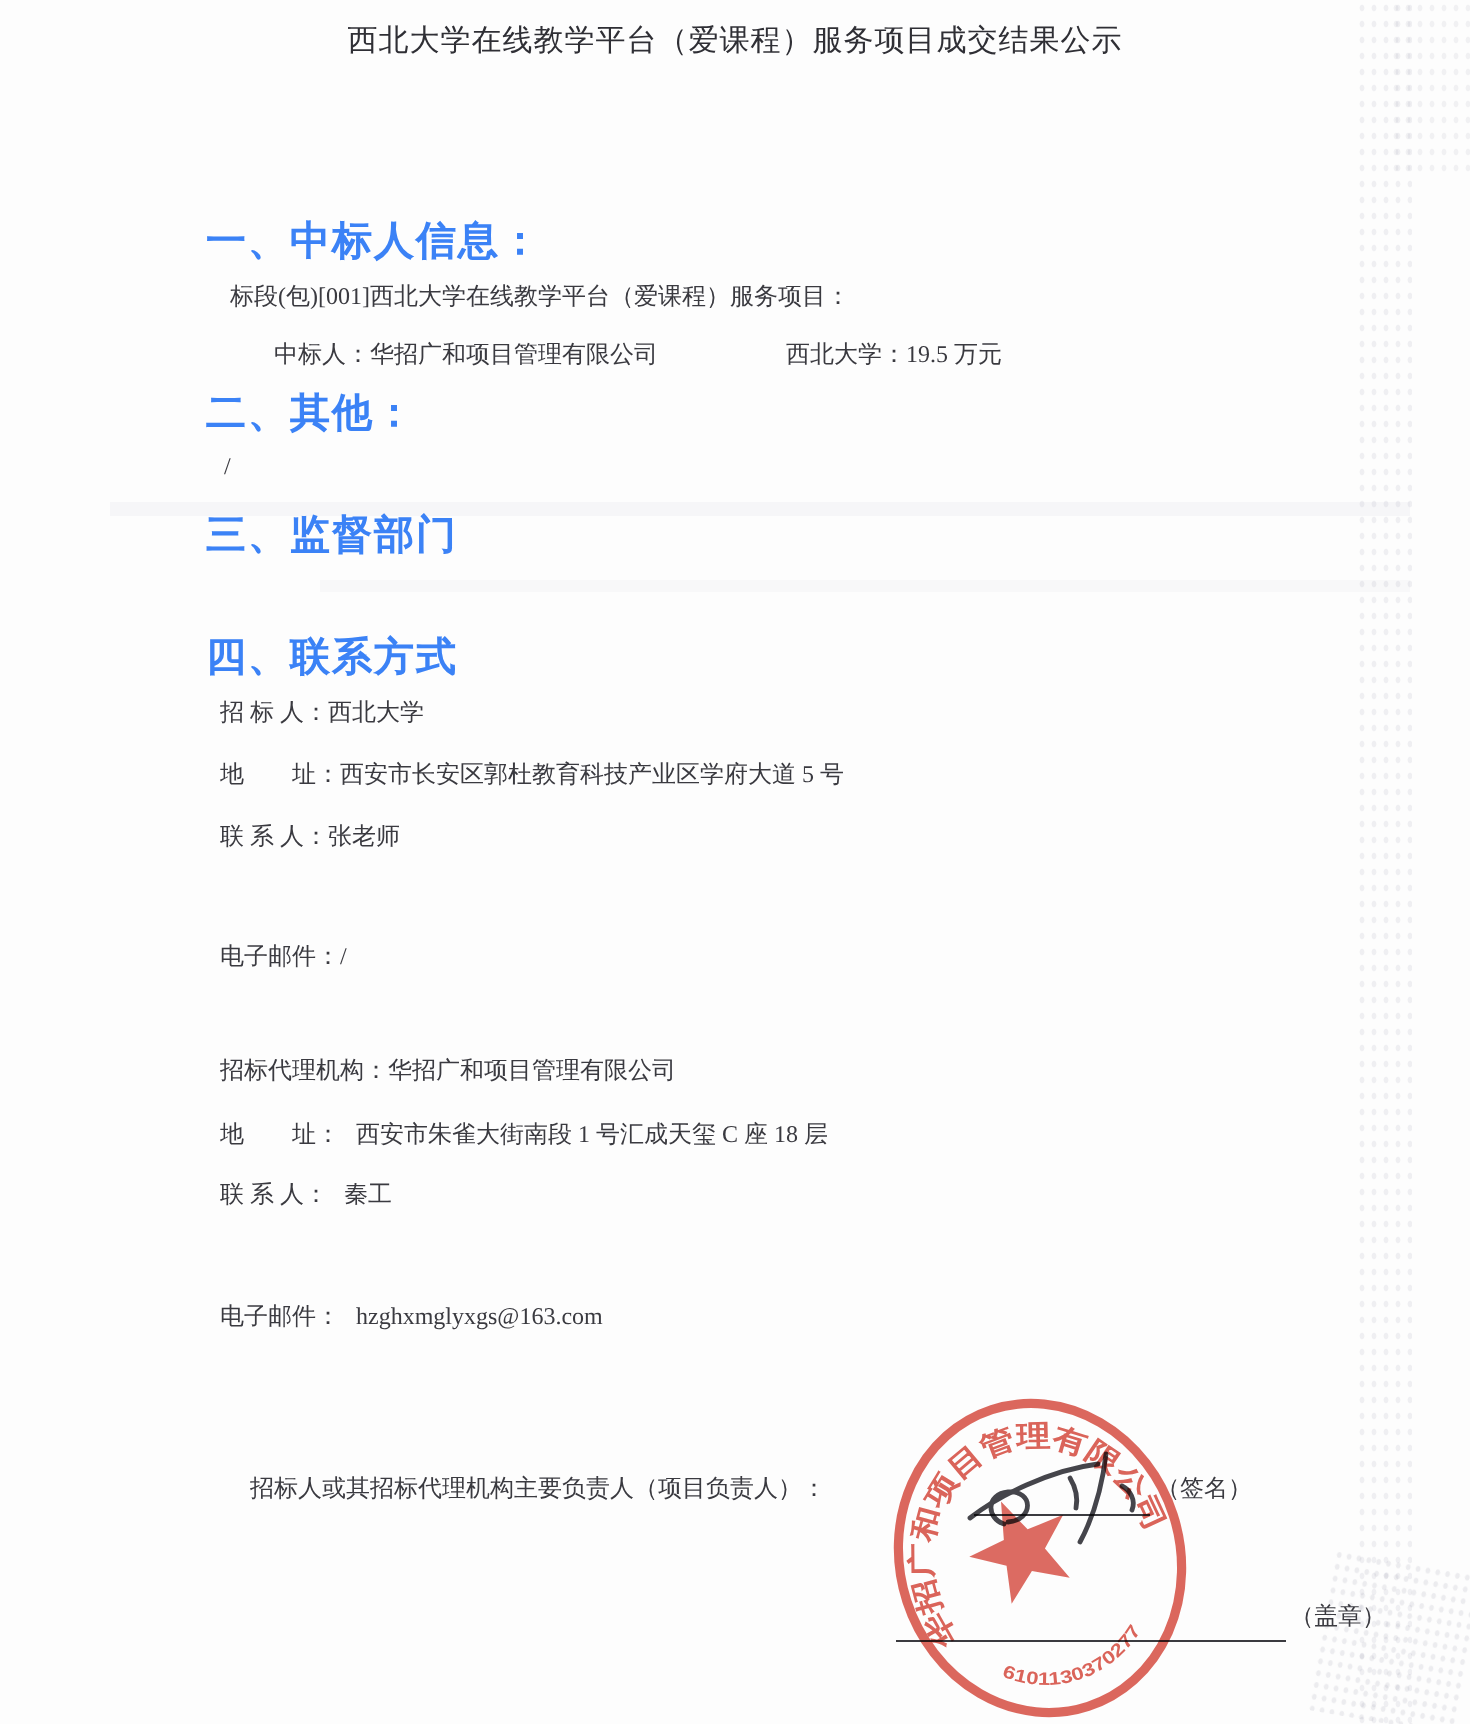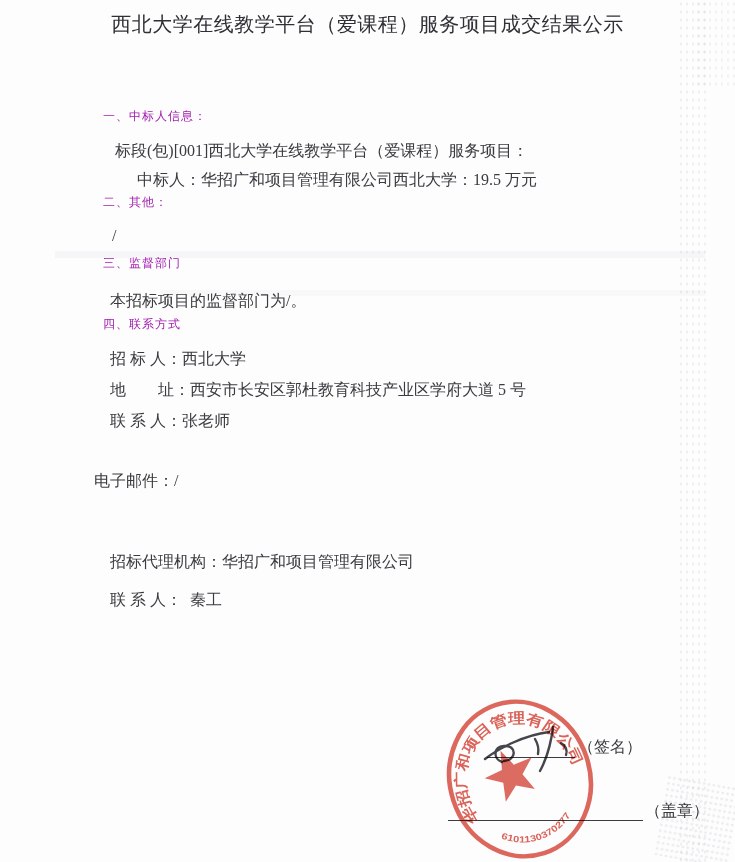--- a/index.html
+++ b/index.html
@@ -4,24 +4,24 @@
 <style>
   html,body{margin:0;padding:0;}
   body{
     width:735px;height:862px;position:relative;overflow:hidden;
     background:#fefefe;
     font-family:"Liberation Serif","DejaVu Serif",serif;
     color:#3a3a40;
   }
   .page{position:absolute;inset:0;background:#fdfdfd;}
   .t{position:absolute;white-space:nowrap;line-height:1.25;}
-  .title{left:0;width:735px;text-align:center;font-size:20px;letter-spacing:.5px;color:#2f2f35;}
+  .title{left:0;width:735px;text-align:center;font-size:15px;letter-spacing:.5px;color:#2f2f35;}
   .subtitle{left:0;width:652px;text-align:center;font-size:15px;color:#34343a;}
-  .heading{font-family:"Liberation Sans","DejaVu Sans",sans-serif;font-weight:400;font-size:12px;color:#a21caf;letter-spacing:1px;}
-  .body{font-size:16px;}
+  .heading{font-family:"Liberation Sans","DejaVu Sans",sans-serif;font-weight:700;font-size:20px;color:#3b82f6;letter-spacing:1px;}
+  .body{font-size:12px;}
   .label{display:inline-block;}
   .val{display:inline-block;}
   .uline{position:absolute;border-top:1.2px solid #3b3b40;height:0;}
   .seal-svg{position:absolute;left:430px;top:680px;width:180px;height:182px;mix-blend-mode:multiply;opacity:.92;}
   .sig-svg{position:absolute;left:465px;top:715px;width:140px;height:75px;mix-blend-mode:multiply;}
   .noise{position:absolute;pointer-events:none;
     background-image:radial-gradient(rgba(100,100,125,.16) 1px, transparent 1.4px);
     background-size:6px 8px;}
   .noise-right{left:678px;top:0;width:28px;height:862px;opacity:.55;}
   .noise-corner-br{left:660px;top:780px;width:75px;height:82px;opacity:.7;background-size:5px 6px;transform:rotate(10deg);}
@@ -45,32 +45,34 @@
 
   <div class="t heading" style="left:103px;top:109px">一、中标人信息：</div>
   <div class="t body" style="left:115px;top:141px">标段(包)[001]西北大学在线教学平台（爱课程）服务项目：</div>
   <div class="t body" style="left:137px;top:170px"><span class="label">中标人：</span><span class="val">华招广和项目管理有限公司</span></div>
   <div class="t body" style="left:393px;top:170px"><span class="label">西北大学：</span><span class="val">19.5 万元</span></div>
 
   <div class="t heading" style="left:103px;top:195px">二、其他：</div>
   <div class="t body" style="left:112px;top:226px">/</div>
 
   <div class="t heading" style="left:103px;top:256px">三、监督部门</div>
-  <div class="t body" style="left:110px;top:291px">本招标项目的监督部门为/。</div>
 
   <div class="t heading" style="left:103px;top:317px">四、联系方式</div>
 
   <div class="t body" style="left:110px;top:349px"><span class="label">招 标 人：</span><span class="val">西北大学</span></div>
   <div class="t body" style="left:110px;top:380px"><span class="label">地　　址：</span><span class="val">西安市长安区郭杜教育科技产业区学府大道 5 号</span></div>
   <div class="t body" style="left:110px;top:411px"><span class="label">联 系 人：</span><span class="val">张老师</span></div>
-  <div class="t body" style="left:94px;top:471px"><span class="label">电子邮件：</span><span class="val">/</span></div>
+  <div class="t body" style="left:110px;top:471px"><span class="label">电子邮件：</span><span class="val">/</span></div>
 
-  <div class="t body" style="left:110px;top:552px"><span class="label">招标代理机构：</span><span class="val">华招广和项目管理有限公司</span></div>
+  <div class="t body" style="left:110px;top:528px"><span class="label">招标代理机构：</span><span class="val">华招广和项目管理有限公司</span></div>
+  <div class="t body" style="left:110px;top:560px"><span class="label" style="margin-right:8px">地　　址：</span><span class="val">西安市朱雀大街南段 1 号汇成天玺 C 座 18 层</span></div>
   <div class="t body" style="left:110px;top:590px"><span class="label" style="margin-right:8px">联 系 人：</span><span class="val">秦工</span></div>
+  <div class="t body" style="left:110px;top:651px"><span class="label" style="margin-right:8px">电子邮件：</span><span class="val">hzghxmglyxgs@163.com</span></div>
 
+  <div class="t body" style="left:125px;top:737px">招标人或其招标代理机构主要负责人（项目负责人）：</div>
   <div class="uline" style="left:487px;top:757px;width:88px"></div>
   <div class="t body" style="left:578px;top:737px">（签名）</div>
 
   <div class="uline" style="left:448px;top:820px;width:195px"></div>
   <div class="t body" style="left:645px;top:801px">（盖章）</div>
 
   <svg class="seal-svg" viewBox="-90 -99 180 182">
     <g transform="rotate(-18)" fill="none">
       <ellipse cx="0" cy="0" rx="70" ry="78" stroke="#d6493d" stroke-width="4.6" opacity=".9"></ellipse>
       <path id="sealTop" d="M -50,30 A 55 61 0 1 1 50,30" fill="none"></path>

